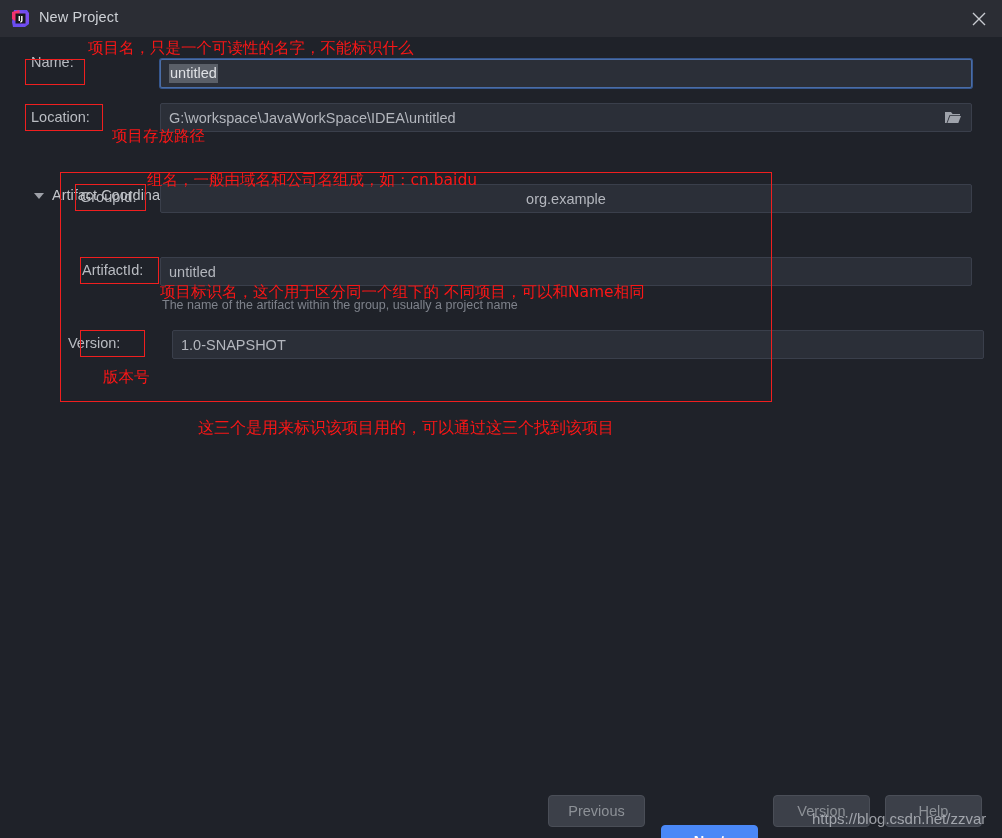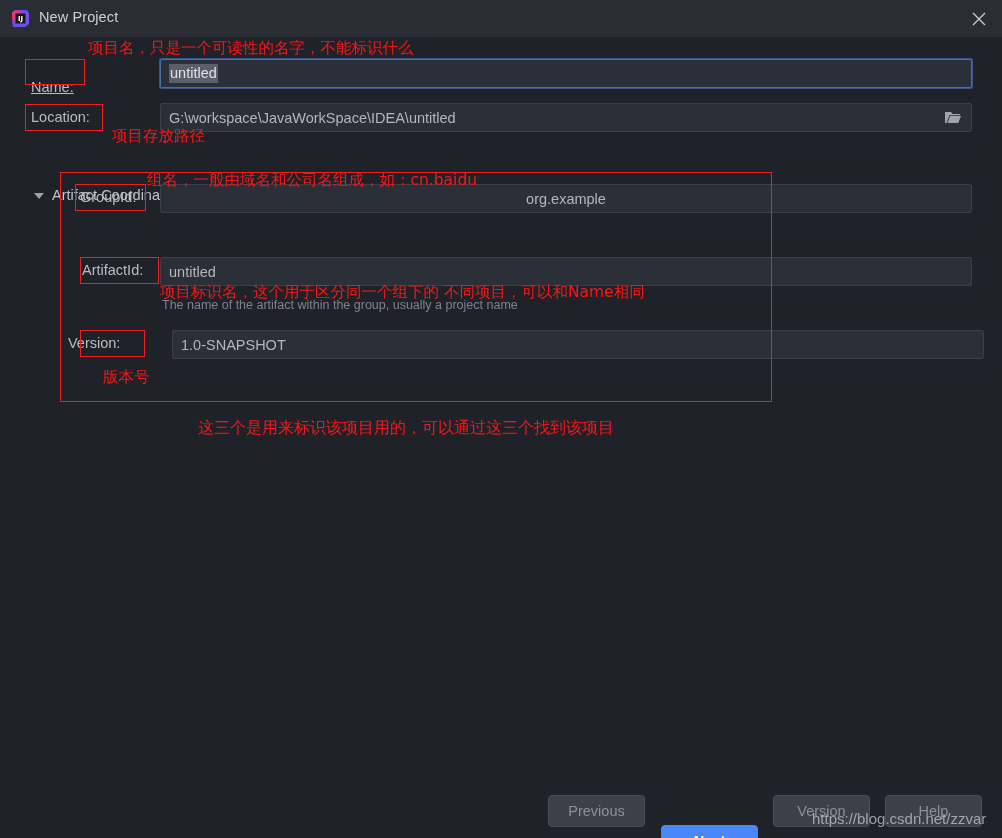--- a/index.html
+++ b/index.html
@@ -168,21 +168,21 @@
   <div id="title-text">New Project</div>
   <div id="close-btn">
     <svg width="16" height="16" viewBox="0 0 16 16">
       <path d="M2 2 L14 14 M14 2 L2 14" stroke="#c8cbd0" stroke-width="1.4" fill="none"></path>
     </svg>
   </div>
 </div>
 
 <div id="content">
 
-  <div class="field-label" style="left:31px; top:42px;text-decoration:underline;">Name:</div>
+  <div class="field-label" style="left:31px; top:17px;">Name:</div>
   <div class="text-input focused" id="name-input" style="left:160px; top:22px; width:812px;">
     <span class="sel">untitled</span>
   </div>
 
   <div class="field-label" style="left:31px; top:72px;">Location:</div>
   <div class="text-input" id="location-input" style="left:160px; top:66px; width:812px;">
     <span>G:\workspace\JavaWorkSpace\IDEA\untitled</span>
   </div>
   <div id="browse-btn" style="left:938px; top:67px;">
     <svg width="18" height="15" viewBox="0 0 18 15">

